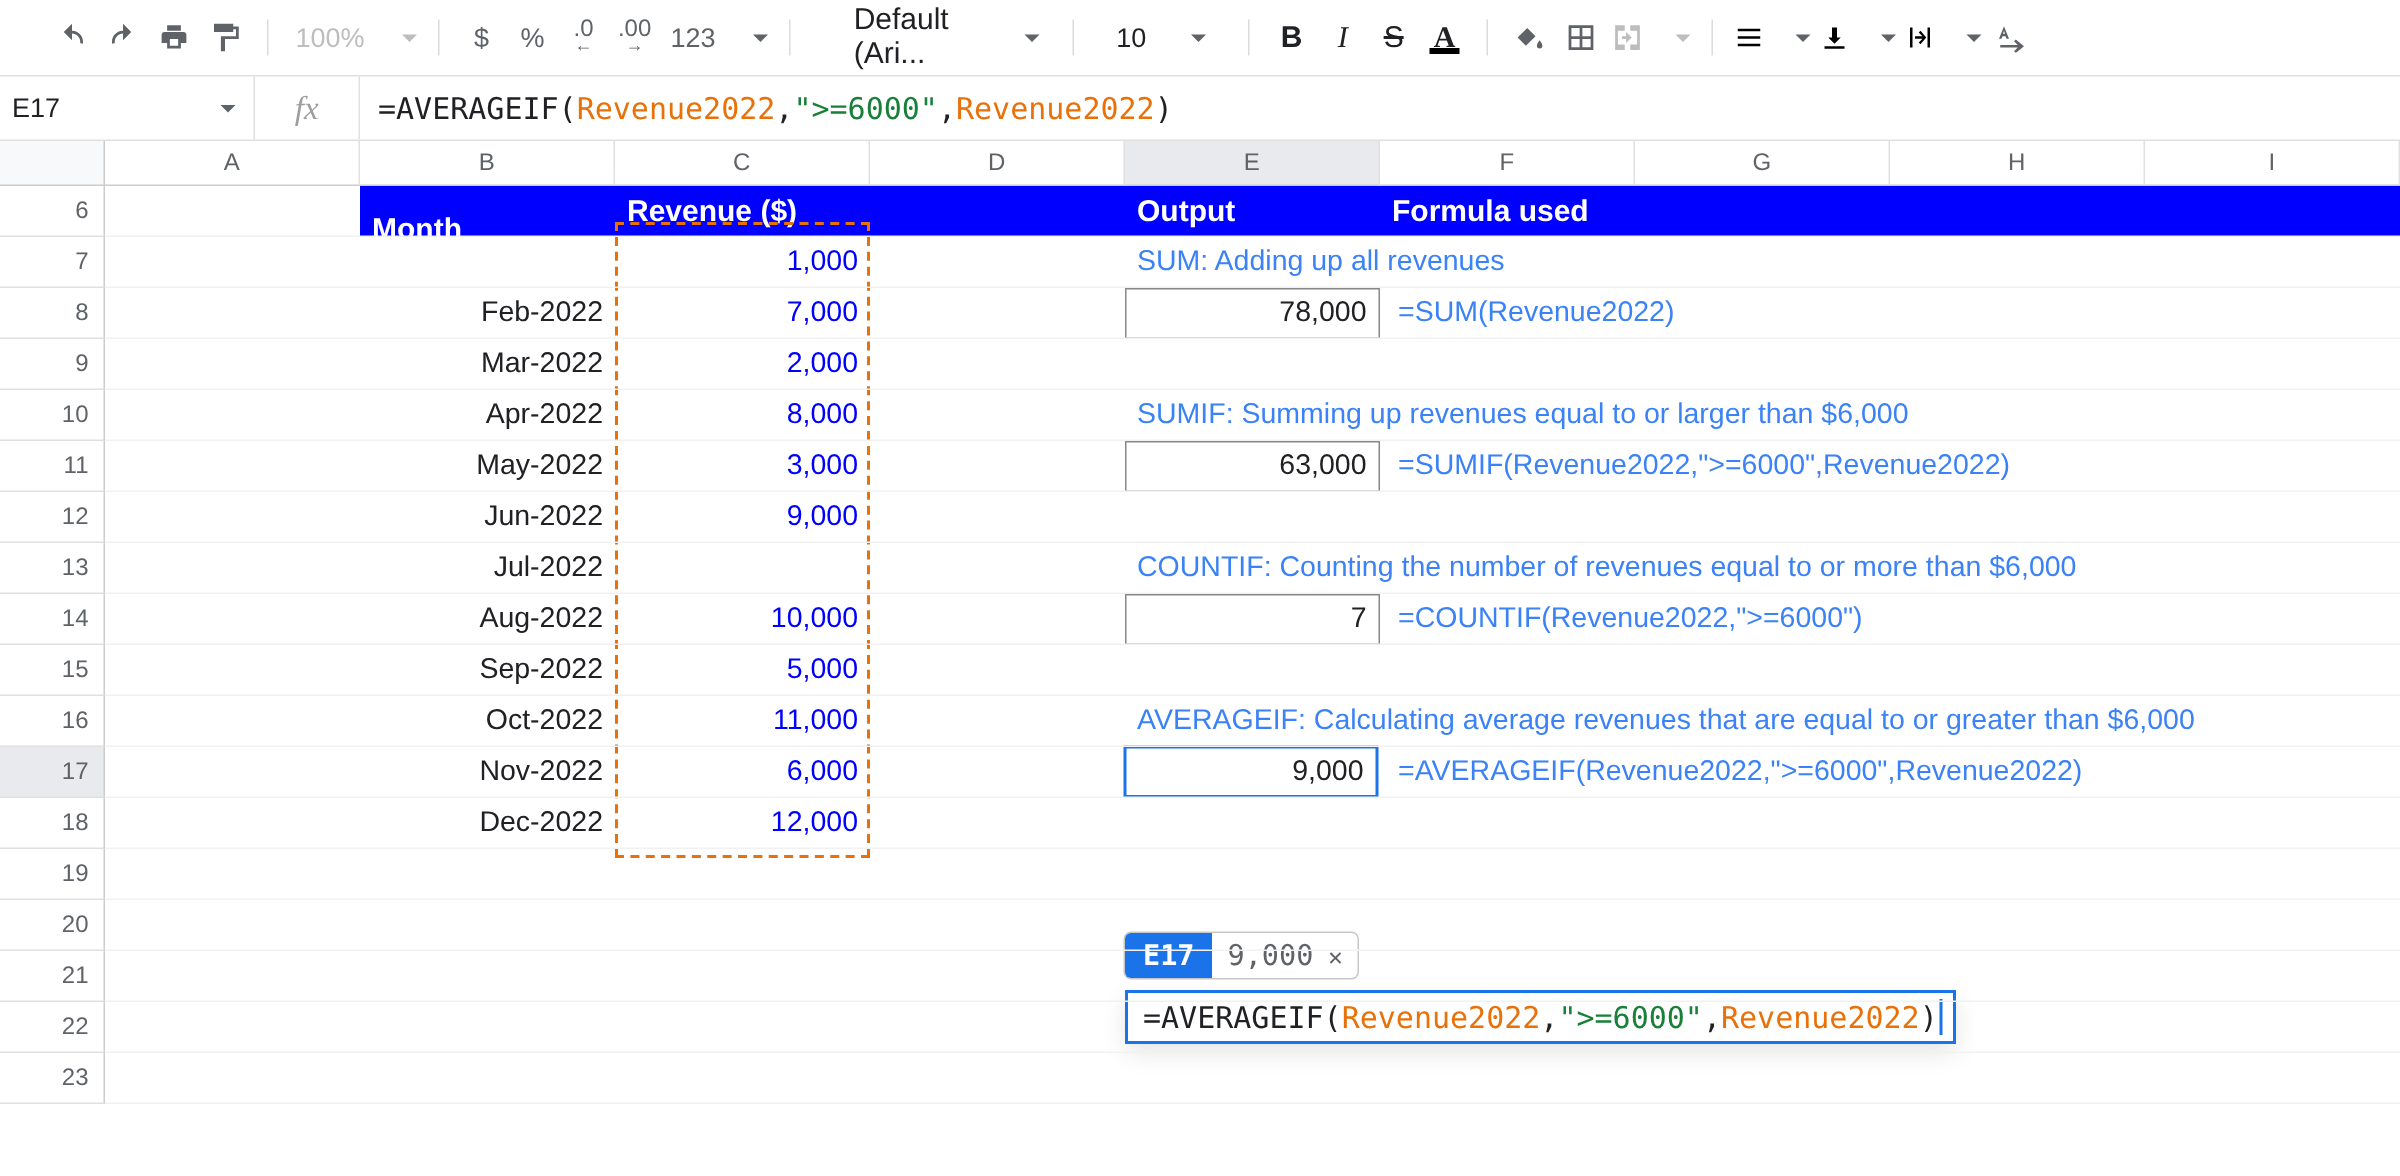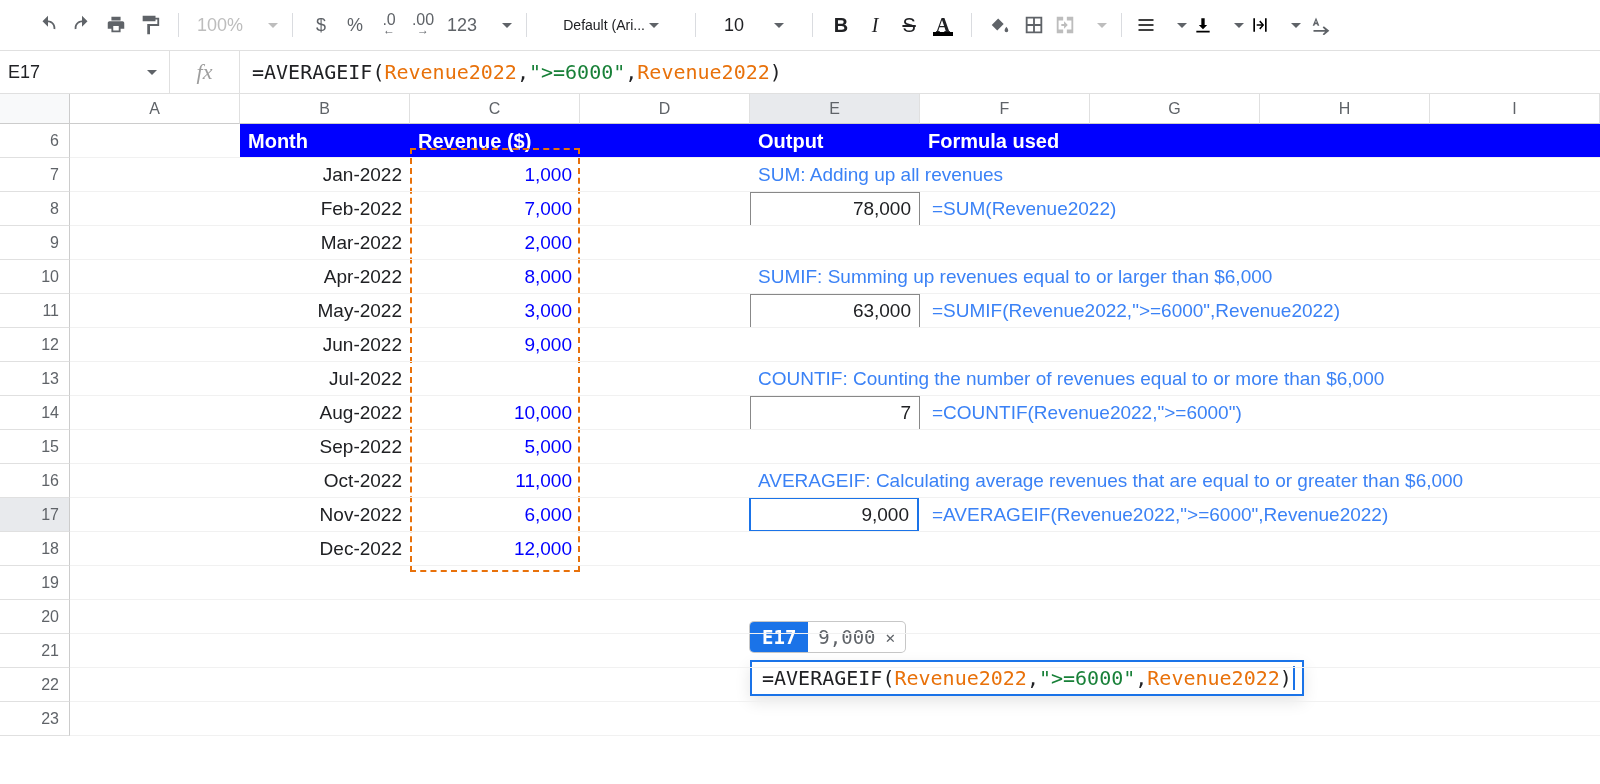--- a/index.html
+++ b/index.html
@@ -42,22 +42,22 @@
   .tb-btn svg { fill: #5f6368; }
   .tb-txt { font-size: 18px; color:#5f6368; padding:0 4px; white-space: nowrap; }
   .zoom-txt { font-size: 18px; color:#bdbdbd; padding:0 4px; white-space:nowrap; }
   .tb-dd { display:inline-flex; align-items:center; gap:17px; }
   .caret {
     width:0;height:0;border-left:5px solid transparent;border-right:5px solid transparent;
     border-top:5px solid #5f6368; margin-left:4px;
   }
   .caret-light { border-top-color:#bdbdbd; }
   .fontbox {
-    width:140px; height:28px; display:flex; align-items:center; justify-content:center;
-    padding:0 8px; font-size:14px; color:#202124;
+    width:140px; height:28px; display:flex; align-items:center; justify-content:space-between;
+    padding:0 8px; font-size:20px; color:#202124;margin-left:20px;
   }
   .sizebox {
     width:88px; height:28px; display:flex; align-items:center; justify-content:space-between;
     padding:0 14px; font-size:18px; color:#202124;
   }
   .text-color-stack { position:relative; width:28px; height:28px; display:flex; align-items:center; justify-content:center;}
   .text-color-stack .A { font-family: "Times New Roman", serif; font-size:20px; font-weight:600; color:#202124; line-height:14px;}
   .text-color-stack .bar { position:absolute; bottom:3px; left:4px; right:4px; height:4px; background:#000;}
   .fill-tip { display:inline-flex; align-items:center; }
 
@@ -355,21 +355,21 @@
         <div class="colhdr hl" style="width: 170px;">E</div>
         <div class="colhdr" style="width: 170px;">F</div>
         <div class="colhdr" style="width: 170px;">G</div>
         <div class="colhdr" style="width: 170px;">H</div>
         <div class="colhdr" style="width: 170px;">I</div>
       </div>
 
     <div class="cells" id="cells" style="position:relative;width:1530px;height:620px;">
 
       <div class="hdr-row"></div>
-      <div class="cell hdr-cell" style="left:170px;top:0;width:170px;">Month</div>
+      <div class="cell hdr-cell" style="left:170px;top:12px;width:170px;">Month</div>
       <div class="cell hdr-cell" style="left:340px;top:0;width:170px;">Revenue ($)</div>
       <div class="cell hdr-cell" style="left:680px;top:0;width:170px;">Output</div>
       <div class="cell hdr-cell" style="left:850px;top:0;width:200px;">Formula used</div>
 
       <div class="cell lbl-cell" style="left:680px;top:34px;width:700px;">SUM: Adding up all revenues</div>
       <div class="cell out-cell boxed" style="left:680px;top:68px;width:170px;">78,000</div>
       <div class="cell lbl-cell" style="left:854px;top:68px;width:700px;">=SUM(Revenue2022)</div>
 
       <div class="cell lbl-cell" style="left:680px;top:136px;width:900px;">SUMIF: Summing up revenues equal to or larger than $6,000</div>
       <div class="cell out-cell boxed" style="left:680px;top:170px;width:170px;">63,000</div>
@@ -408,21 +408,20 @@
         <div class="gridlines-row" style="top: 272px;"></div>
         <div class="gridlines-row" style="top: 306px;"></div>
         <div class="gridlines-row" style="top: 340px;"></div>
         <div class="gridlines-row" style="top: 374px;"></div>
         <div class="gridlines-row" style="top: 408px;"></div>
         <div class="gridlines-row" style="top: 442px;"></div>
         <div class="gridlines-row" style="top: 476px;"></div>
         <div class="gridlines-row" style="top: 510px;"></div>
         <div class="gridlines-row" style="top: 544px;"></div>
         <div class="gridlines-row" style="top: 578px;"></div>
-        <div class="cell month-cell" style="left: 170px; top: 34px; width: 170px;">Jan-2022</div>
         <div class="cell rev-cell" style="left: 340px; top: 34px; width: 170px;">1,000</div>
         <div class="cell month-cell" style="left: 170px; top: 68px; width: 170px;">Feb-2022</div>
         <div class="cell rev-cell" style="left: 340px; top: 68px; width: 170px;">7,000</div>
         <div class="cell month-cell" style="left: 170px; top: 102px; width: 170px;">Mar-2022</div>
         <div class="cell rev-cell" style="left: 340px; top: 102px; width: 170px;">2,000</div>
         <div class="cell month-cell" style="left: 170px; top: 136px; width: 170px;">Apr-2022</div>
         <div class="cell rev-cell" style="left: 340px; top: 136px; width: 170px;">8,000</div>
         <div class="cell month-cell" style="left: 170px; top: 170px; width: 170px;">May-2022</div>
         <div class="cell rev-cell" style="left: 340px; top: 170px; width: 170px;">3,000</div>
         <div class="cell month-cell" style="left: 170px; top: 204px; width: 170px;">Jun-2022</div>

